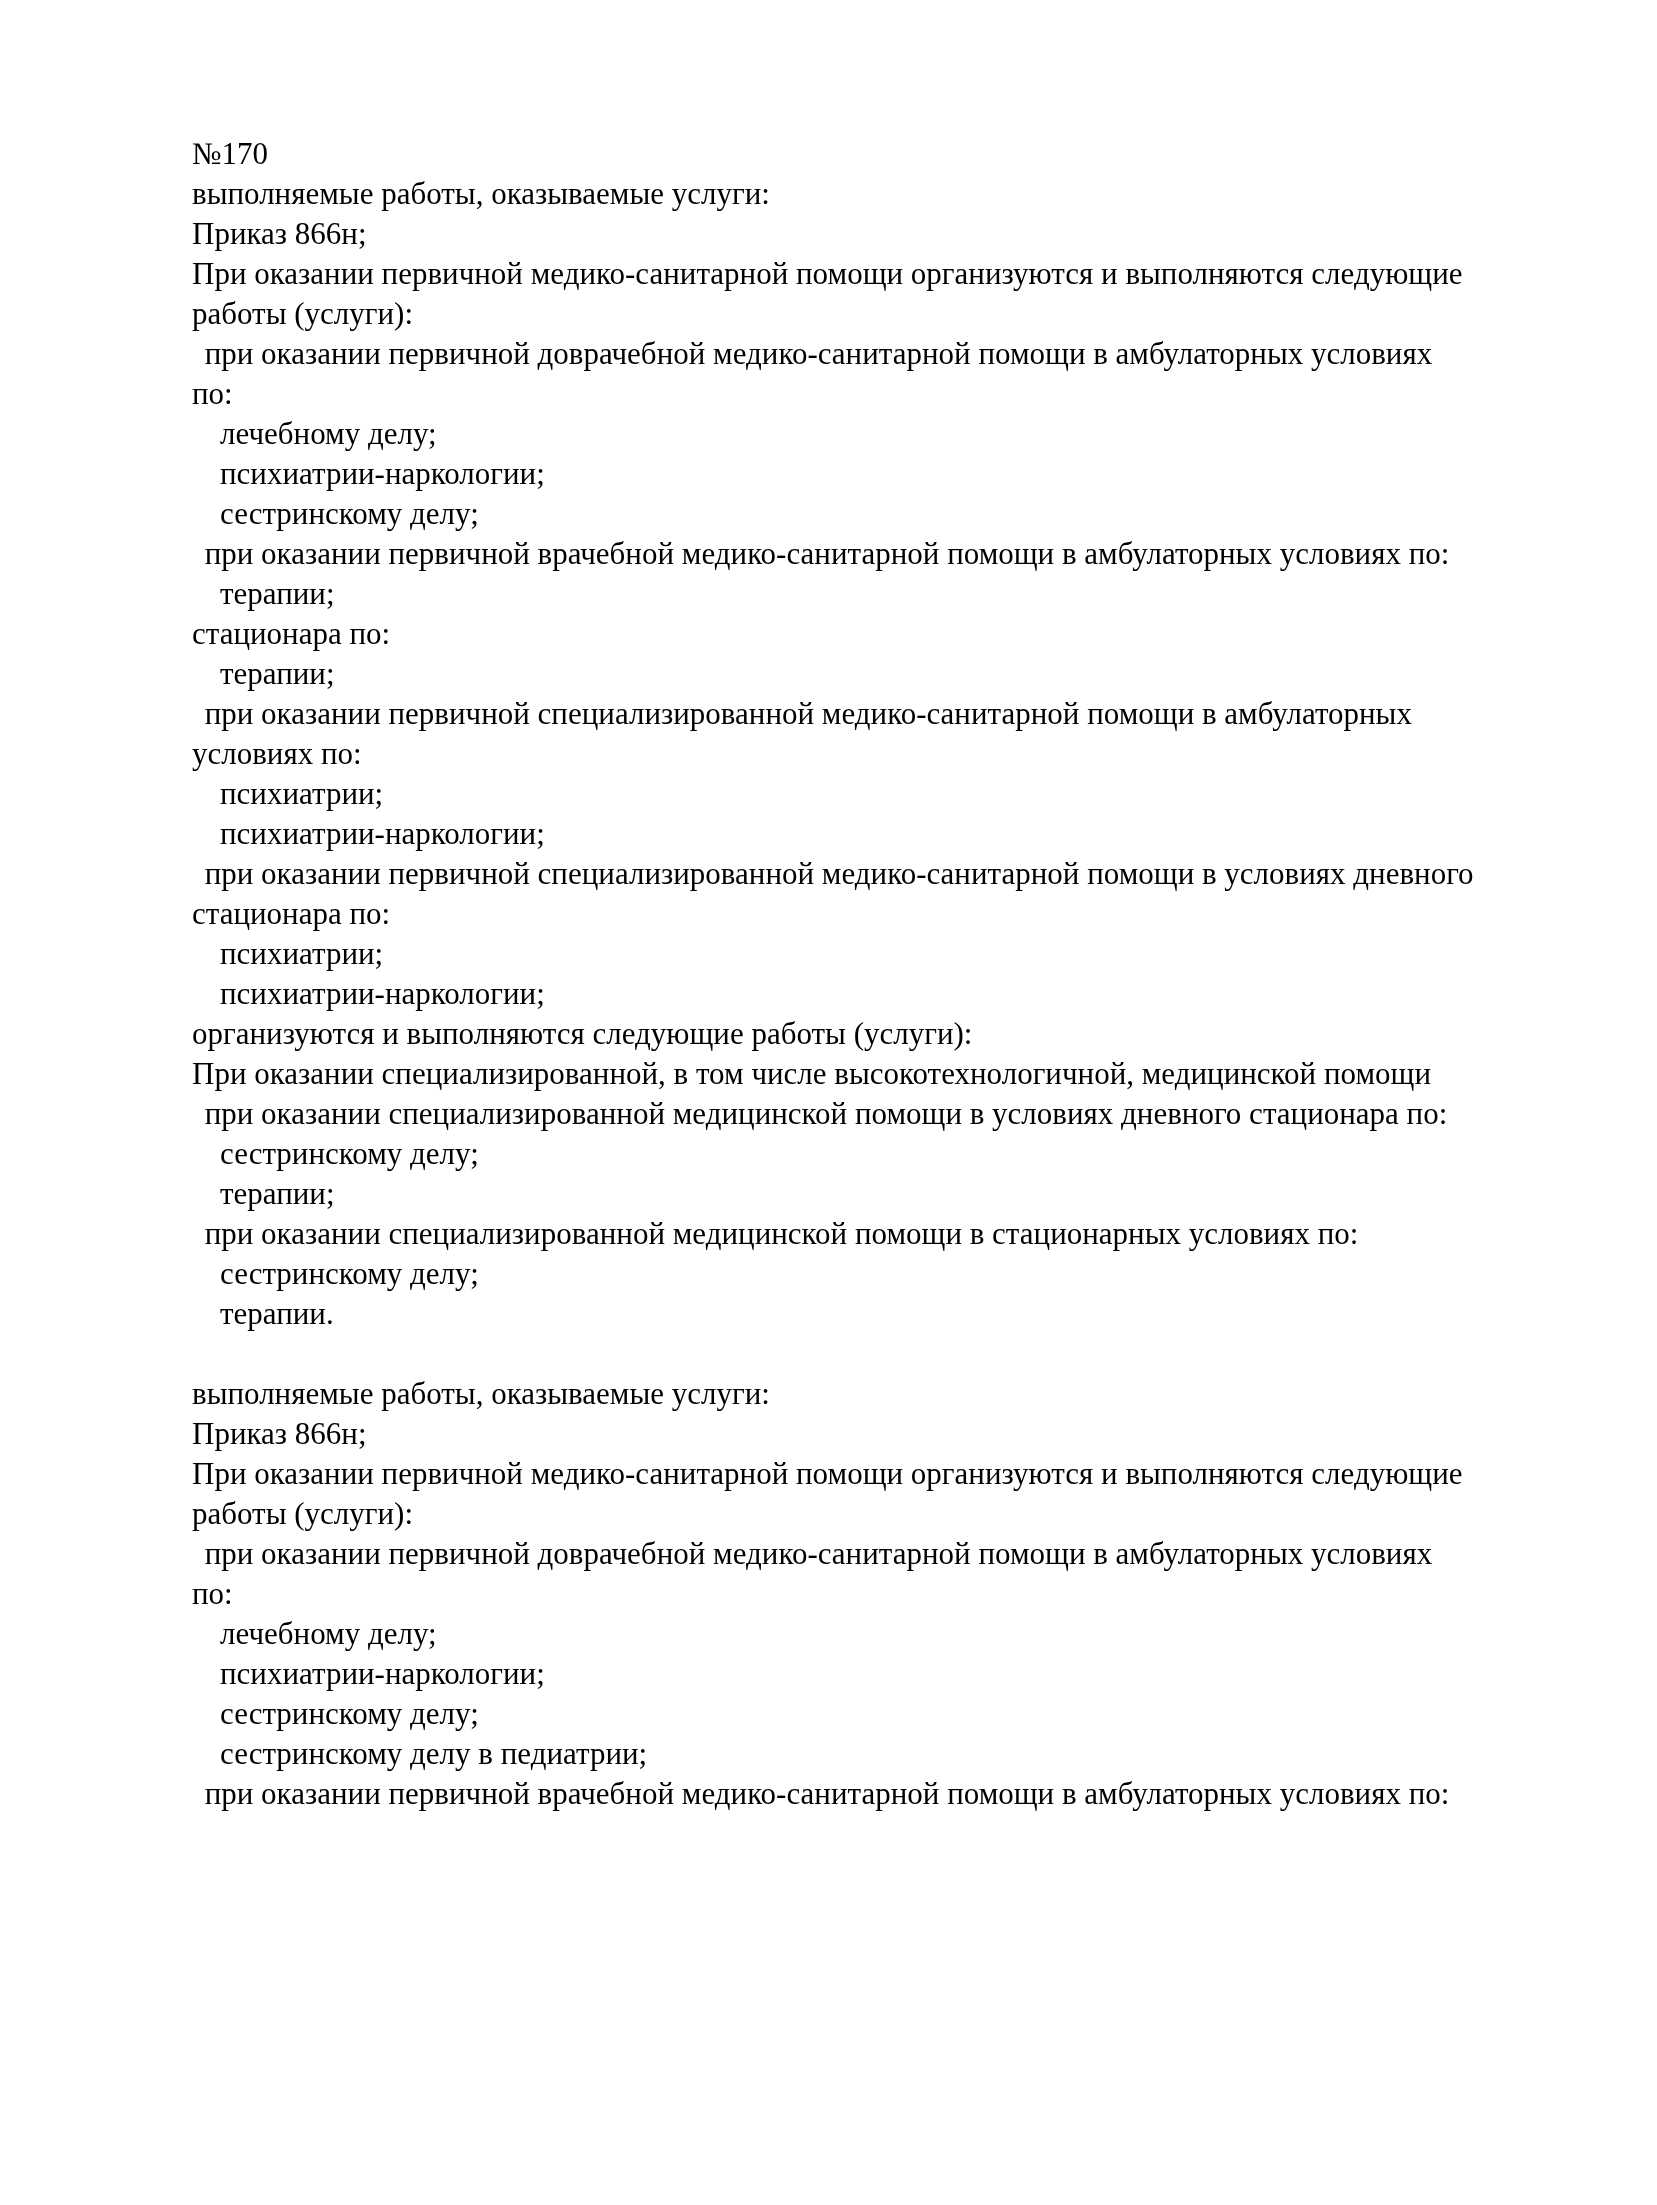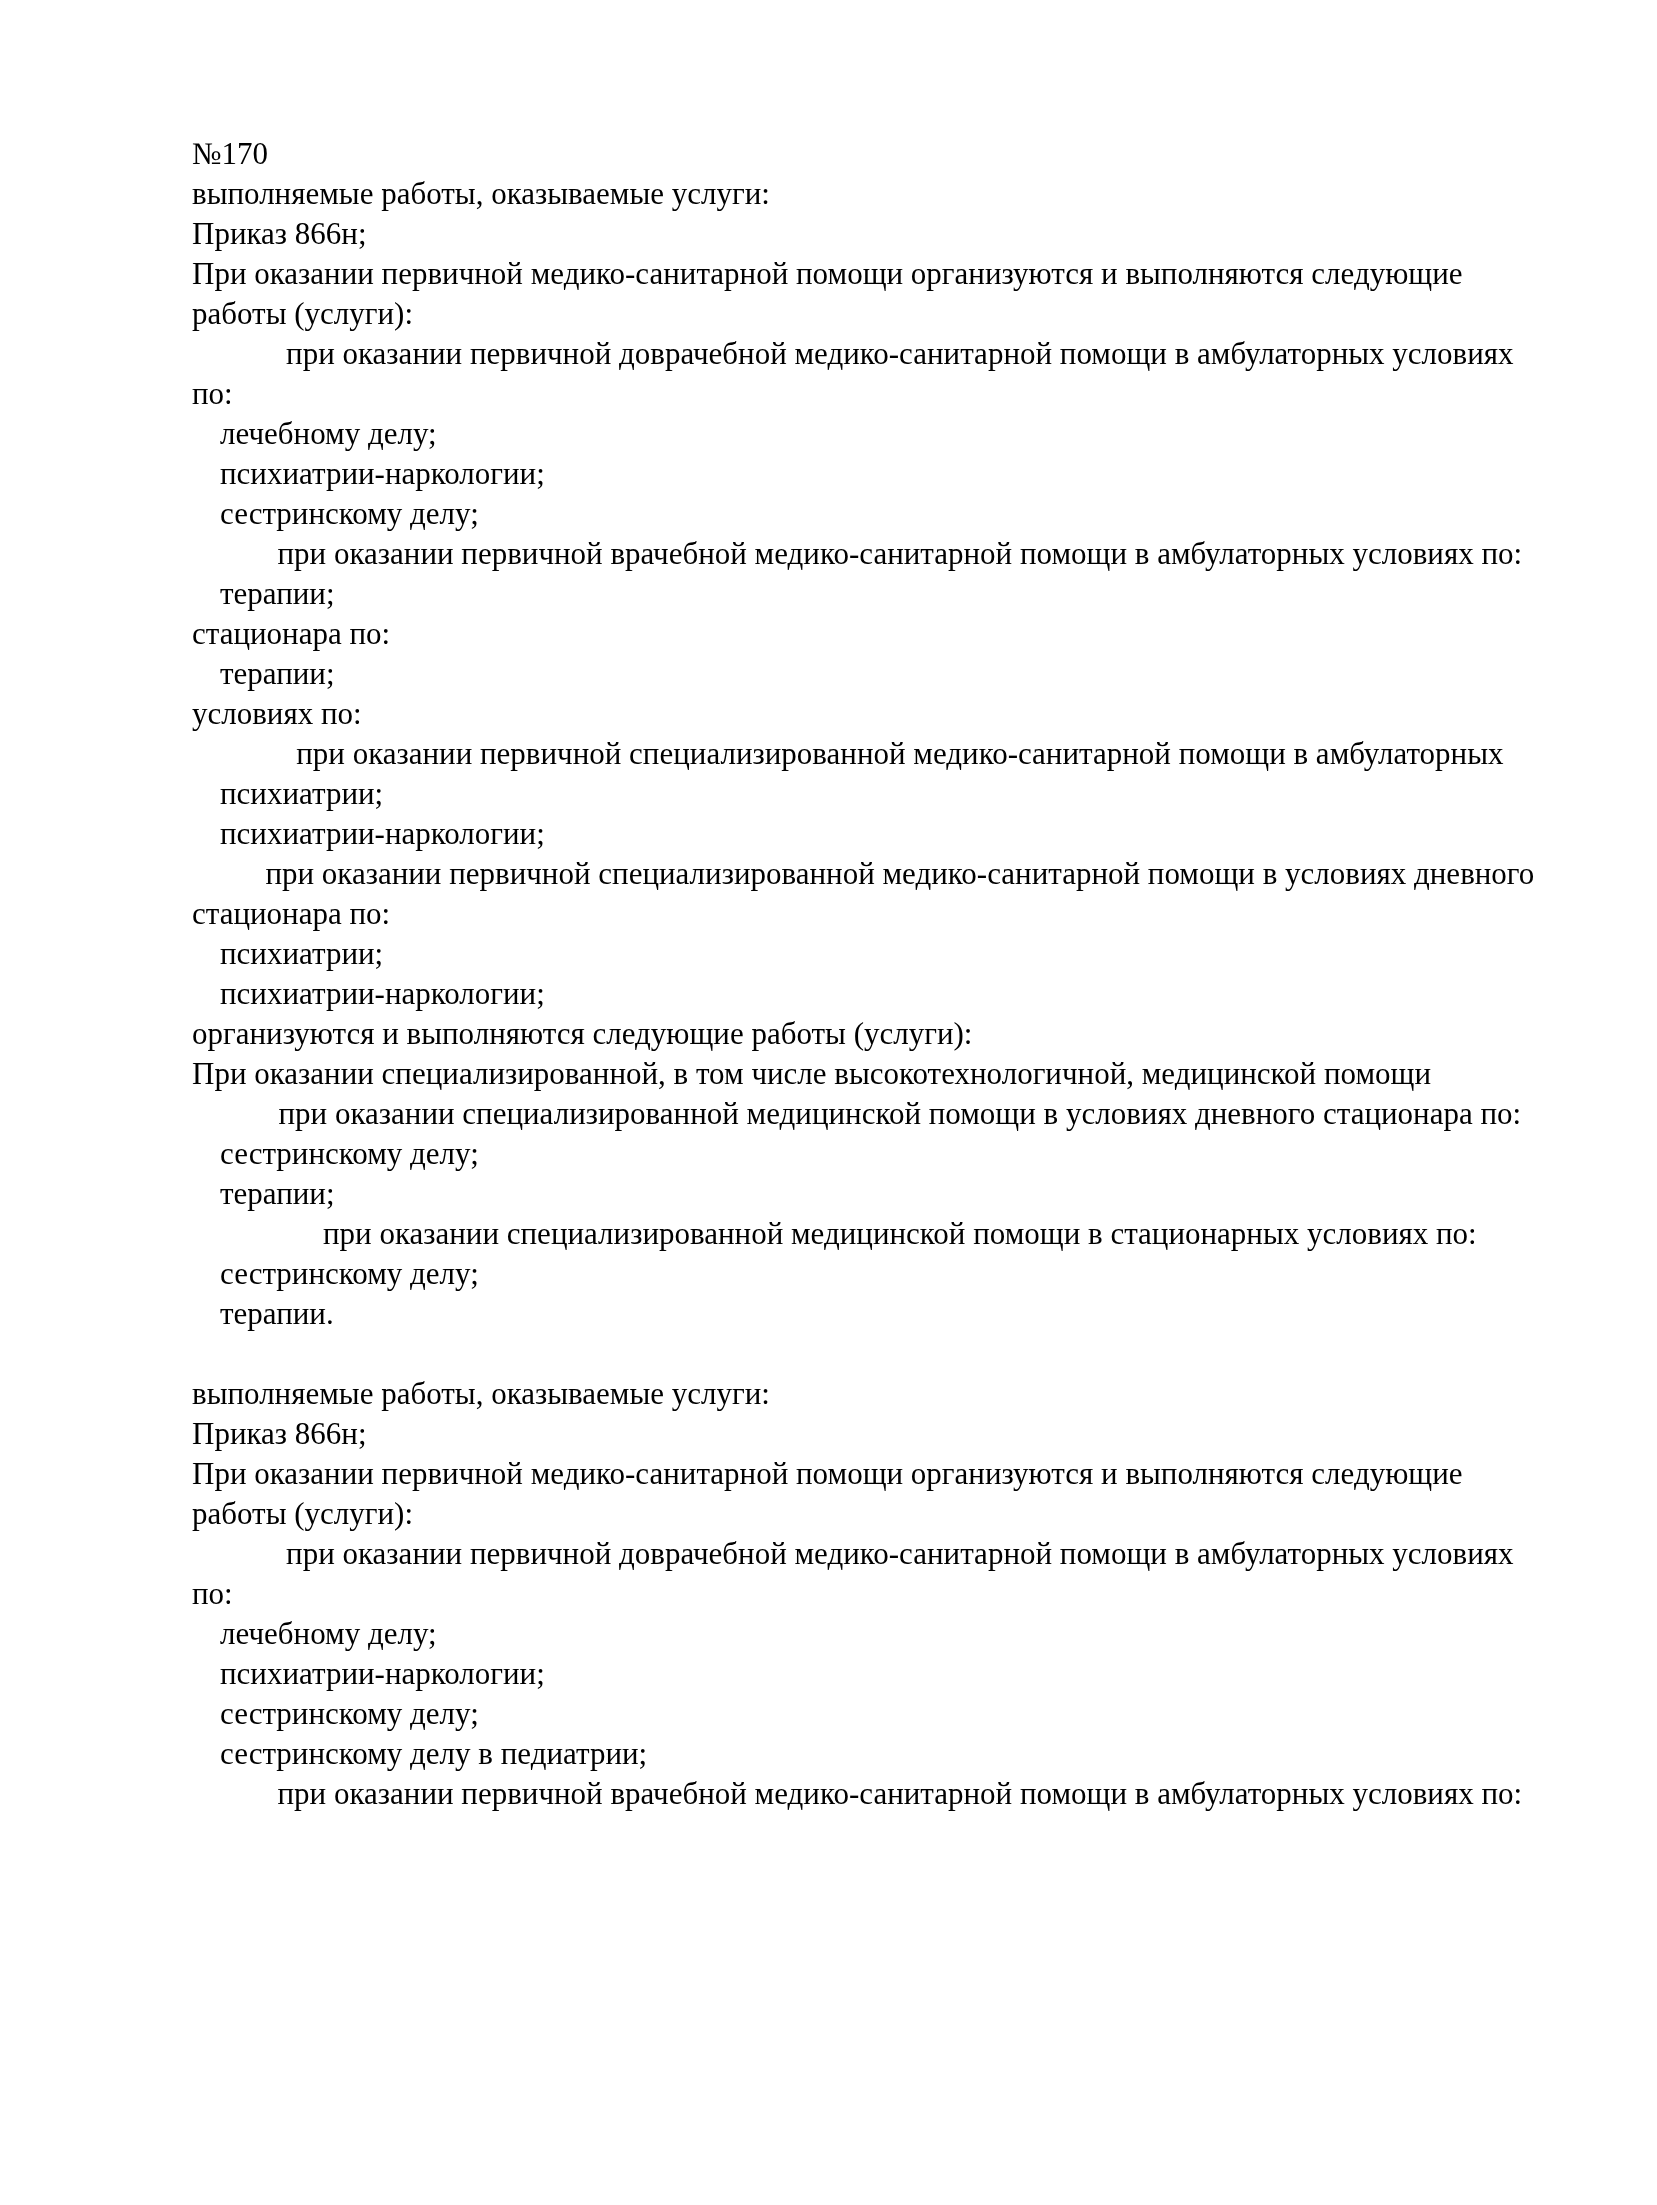--- a/index.html
+++ b/index.html
@@ -33,21 +33,21 @@
     font-weight: normal;
   }
   .section + .section {
     margin-top: 40px; 
   }
   .line {
     white-space: nowrap;
     min-height: 40px;
   }
   .indent-0 { padding-left: 0; }
-  .indent-1 { padding-left: 12.7px; text-align: center; }
+  .indent-1 { padding-left: 12.7px; }
   .indent-2 { padding-left: 28px; }
 </style>
 </head>
 <body style="background: rgb(255, 255, 255);">
 
 <div class="doc-page">
   <div class="doc-body" style="color: rgb(0, 0, 0);">
       <div class="section">
         <div class="line indent-0">№170</div>
         <div class="line indent-0">выполняемые работы, оказываемые услуги:</div>
@@ -56,22 +56,22 @@
         <div class="line indent-0">работы (услуги):</div>
         <div class="line indent-1">при оказании первичной доврачебной медико-санитарной помощи в амбулаторных условиях</div>
         <div class="line indent-0">по:</div>
         <div class="line indent-2">лечебному делу;</div>
         <div class="line indent-2">психиатрии-наркологии;</div>
         <div class="line indent-2">сестринскому делу;</div>
         <div class="line indent-1">при оказании первичной врачебной медико-санитарной помощи в амбулаторных условиях по:</div>
         <div class="line indent-2">терапии;</div>
         <div class="line indent-0">стационара по:</div>
         <div class="line indent-2">терапии;</div>
+        <div class="line indent-1">при оказании первичной специализированной медико-санитарной помощи в амбулаторных</div>
         <div class="line indent-0">условиях по:</div>
-        <div class="line indent-1">при оказании первичной специализированной медико-санитарной помощи в амбулаторных</div>
         <div class="line indent-2">психиатрии;</div>
         <div class="line indent-2">психиатрии-наркологии;</div>
         <div class="line indent-1">при оказании первичной специализированной медико-санитарной помощи в условиях дневного</div>
         <div class="line indent-0">стационара по:</div>
         <div class="line indent-2">психиатрии;</div>
         <div class="line indent-2">психиатрии-наркологии;</div>
         <div class="line indent-0">организуются и выполняются следующие работы (услуги):</div>
         <div class="line indent-0">При оказании специализированной, в том числе высокотехнологичной, медицинской помощи</div>
         <div class="line indent-1">при оказании специализированной медицинской помощи в условиях дневного стационара по:</div>
         <div class="line indent-2">сестринскому делу;</div>

